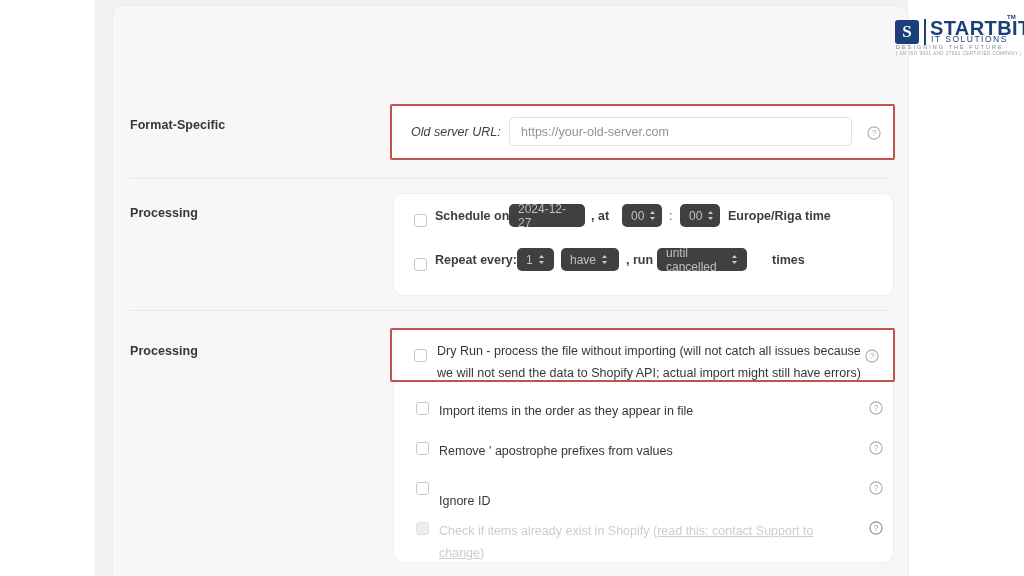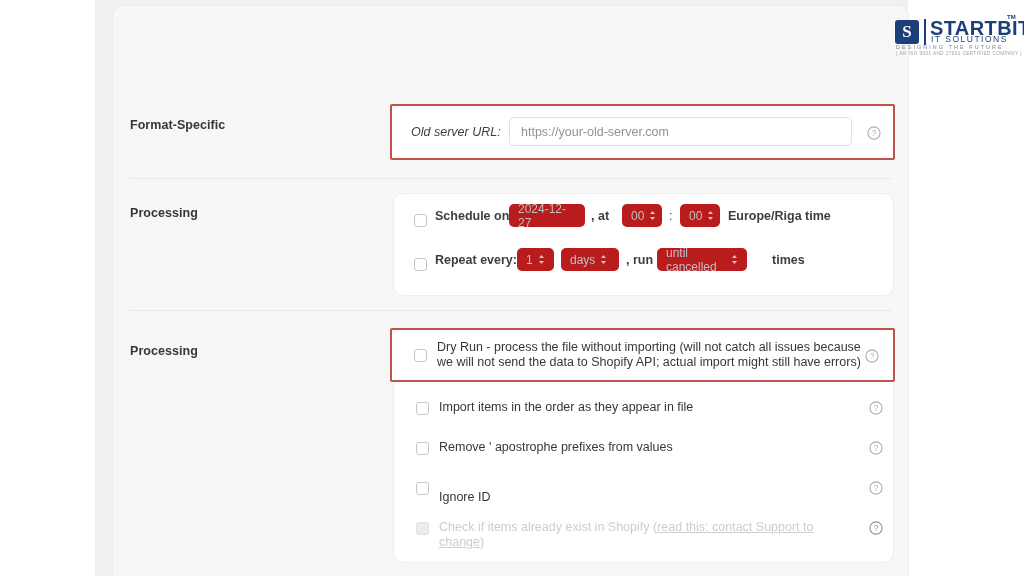--- a/index.html
+++ b/index.html
@@ -74,41 +74,41 @@
     background: #ffffff;
     font-family: "Liberation Sans", sans-serif;
     font-size: 12.5px; color: #6f7579;
     padding: 0 11px;
     outline: none;
   }
   .text-input::placeholder { color: #8e9499; }
 
   
   .pill {
-    background: #b91c1c; border: none; border-radius: 5px;
+    background: #404040; border: none; border-radius: 5px;
     display: inline-flex; align-items: center; justify-content: flex-start;
     font-size: 12px; color: #bcc0c4; padding: 3px 9px; height: 23px;
     position: absolute;
   }
   .pill .spin { margin-left: 5px; display: inline-flex; flex-direction: column; line-height: 0; }
   .pill .spin svg { display: block; }
 
   .plain-text { position: absolute; font-size: 12.5px; color: #3a3f44; }
   .plain-text.bold { font-weight: bold; }
 
   
   .cbx {
     position: absolute; width: 13px; height: 13px;
     border: 1px solid #c4c8cb; border-radius: 3px; background: #ffffff;
     cursor: pointer;
   }
   .cbx.disabled { background: #ededed; border-color: #e0e0e0; cursor: default; }
 
   .cbx-label {
-    position: absolute; font-size: 12.5px; color: #34383c; line-height: 15px;
+    position: absolute; font-size: 12.5px; color: #34383c; line-height: 22px;
   }
   .cbx-label.muted { color: #c9ced2; }
   .cbx-label .lnk { text-decoration: underline; color: #c9ced2; cursor: pointer; }
 
   
   .help {
     position: absolute; width: 14px; height: 14px; cursor: pointer;
   }
   .help svg { display: block; }
 
@@ -213,21 +213,21 @@
         <div class="pill" style="left:123px; top:54px; width:37px;">
           <span>1</span>
           <span class="spin">
             <svg width="7" height="11" viewBox="0 0 7 11">
               <path d="M3.5 1 L6 4 L1 4 Z" fill="#c8ccd0"></path>
               <path d="M3.5 10 L6 7 L1 7 Z" fill="#c8ccd0"></path>
             </svg>
           </span>
         </div>
         <div class="pill" style="left:167px; top:54px; width:58px;">
-          <span>days</span>
+          <span>have</span>
           <span class="spin">
             <svg width="7" height="11" viewBox="0 0 7 11">
               <path d="M3.5 1 L6 4 L1 4 Z" fill="#c8ccd0"></path>
               <path d="M3.5 10 L6 7 L1 7 Z" fill="#c8ccd0"></path>
             </svg>
           </span>
         </div>
         <div class="plain-text bold" style="left:232px; top:59px;">, run</div>
         <div class="pill" style="left:263px; top:54px; width:90px;">
           <span>until cancelled</span>

